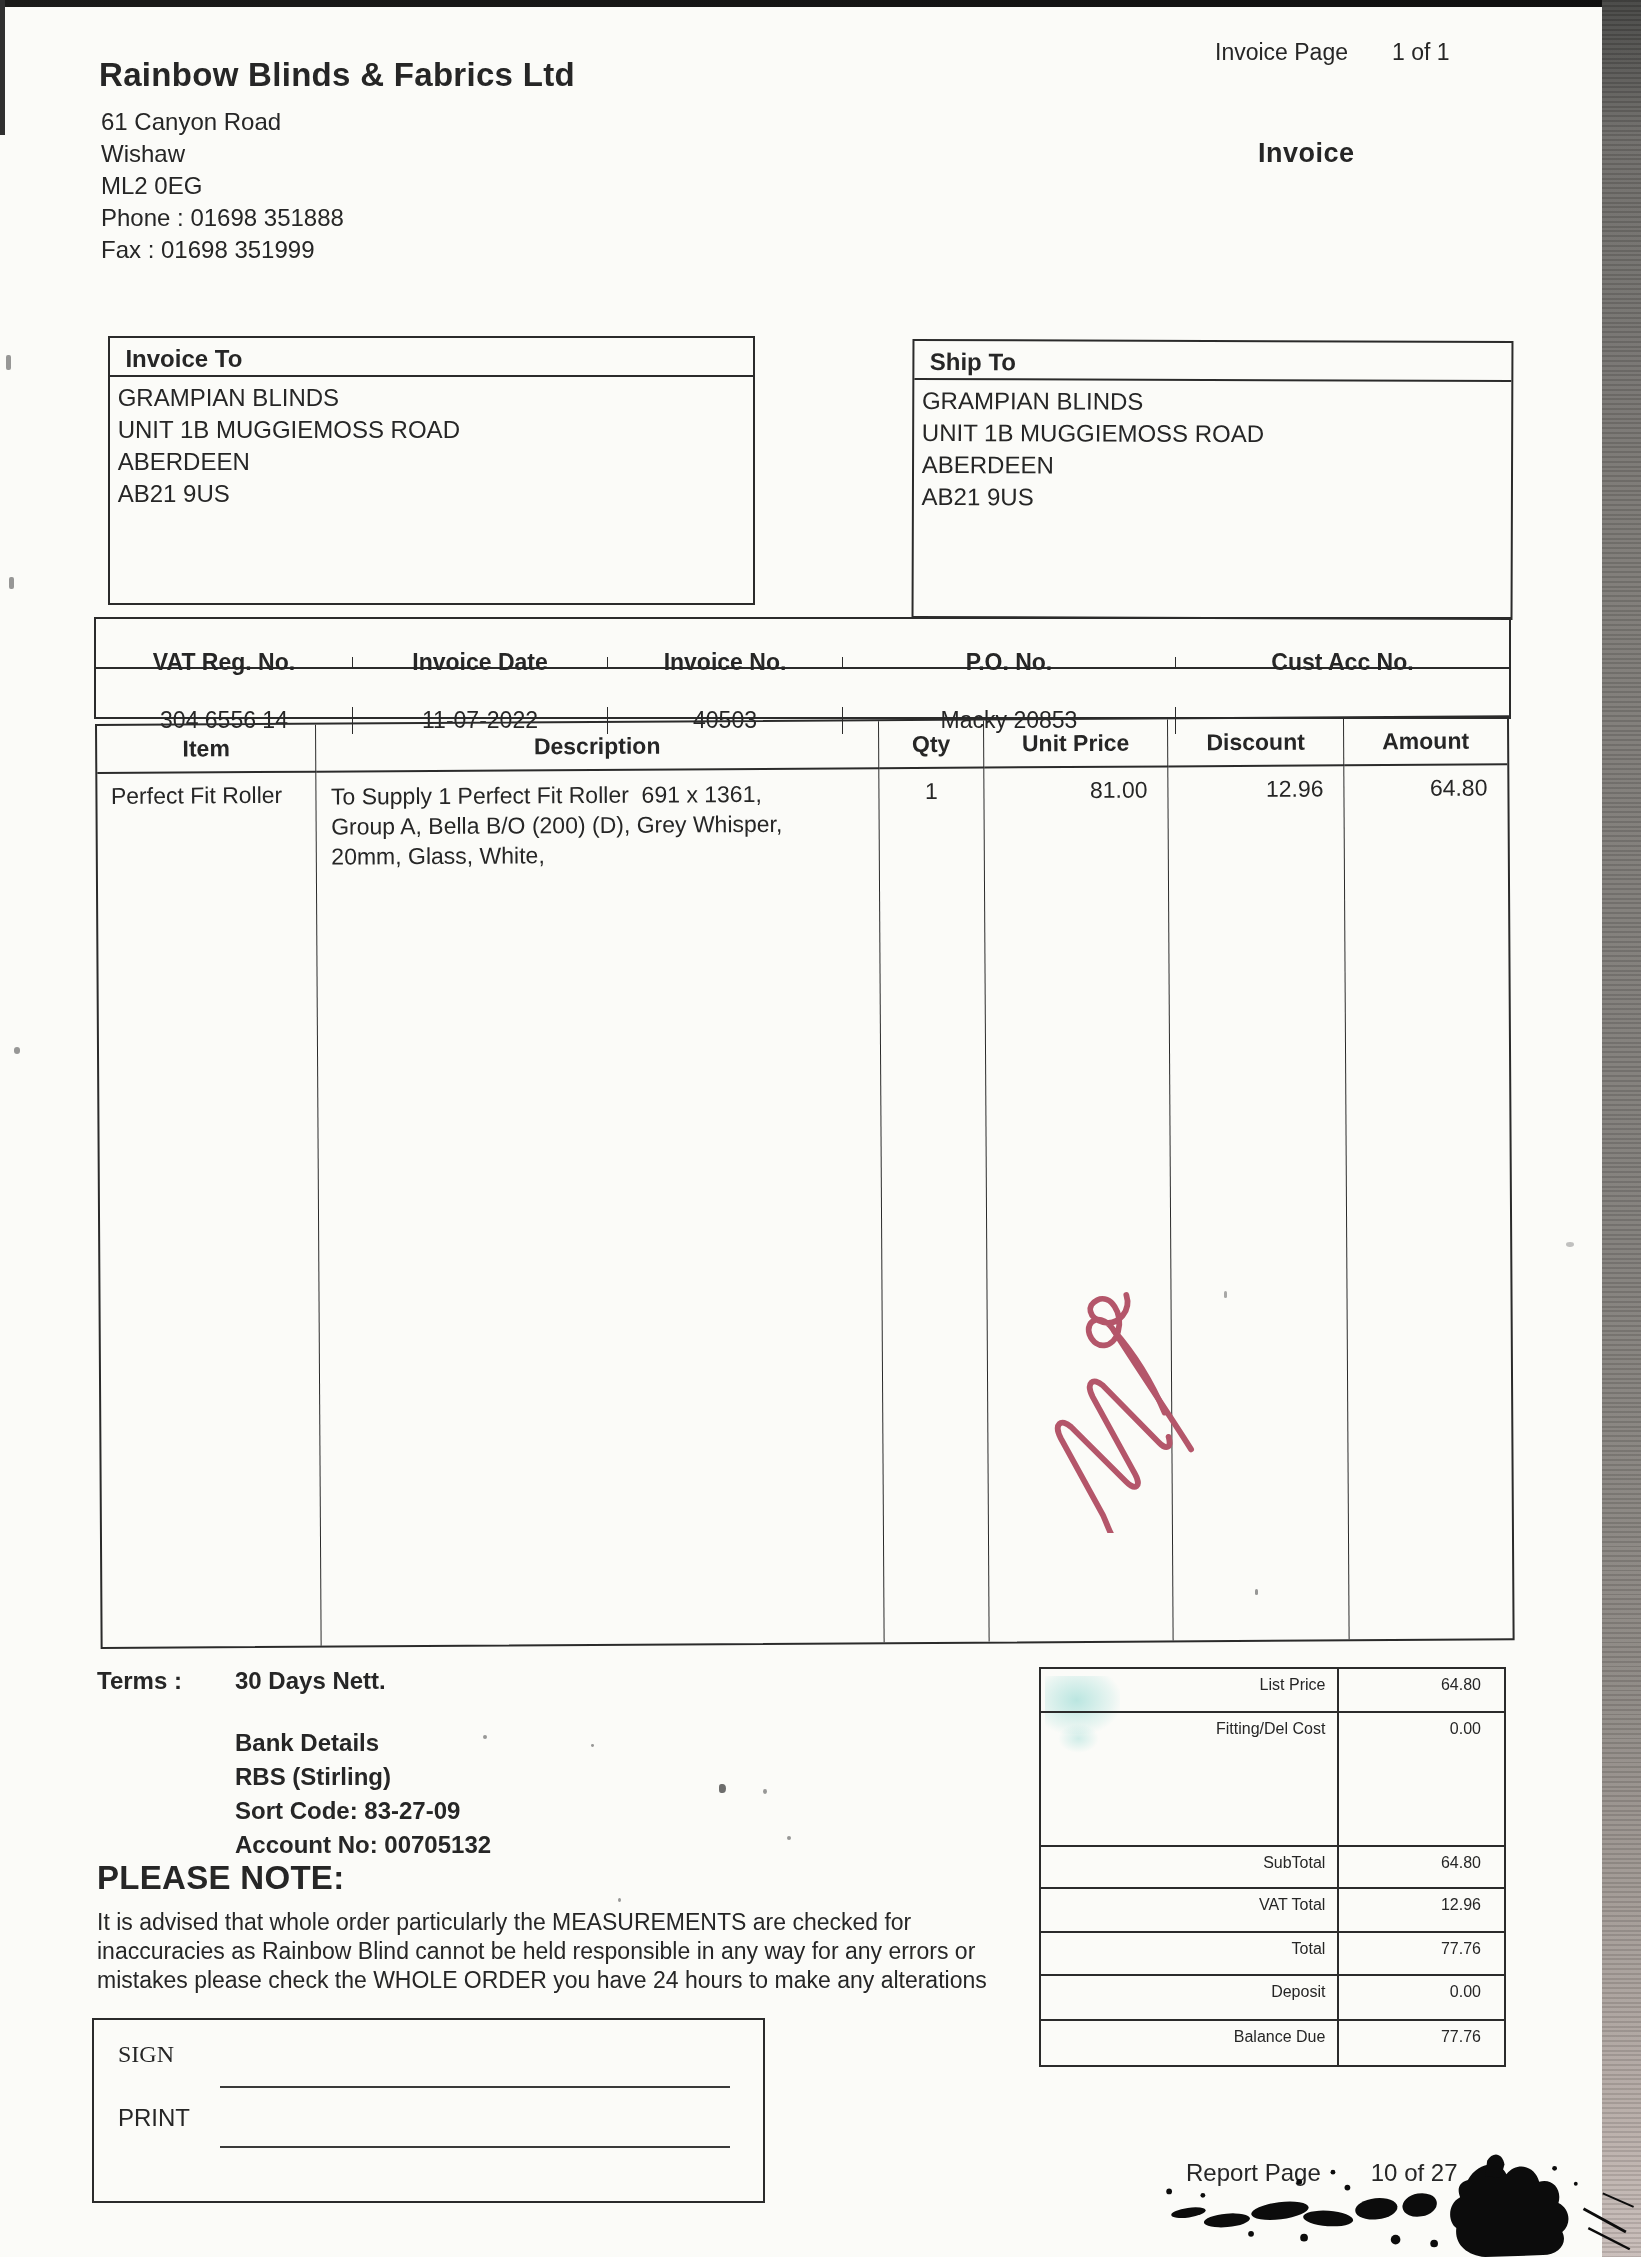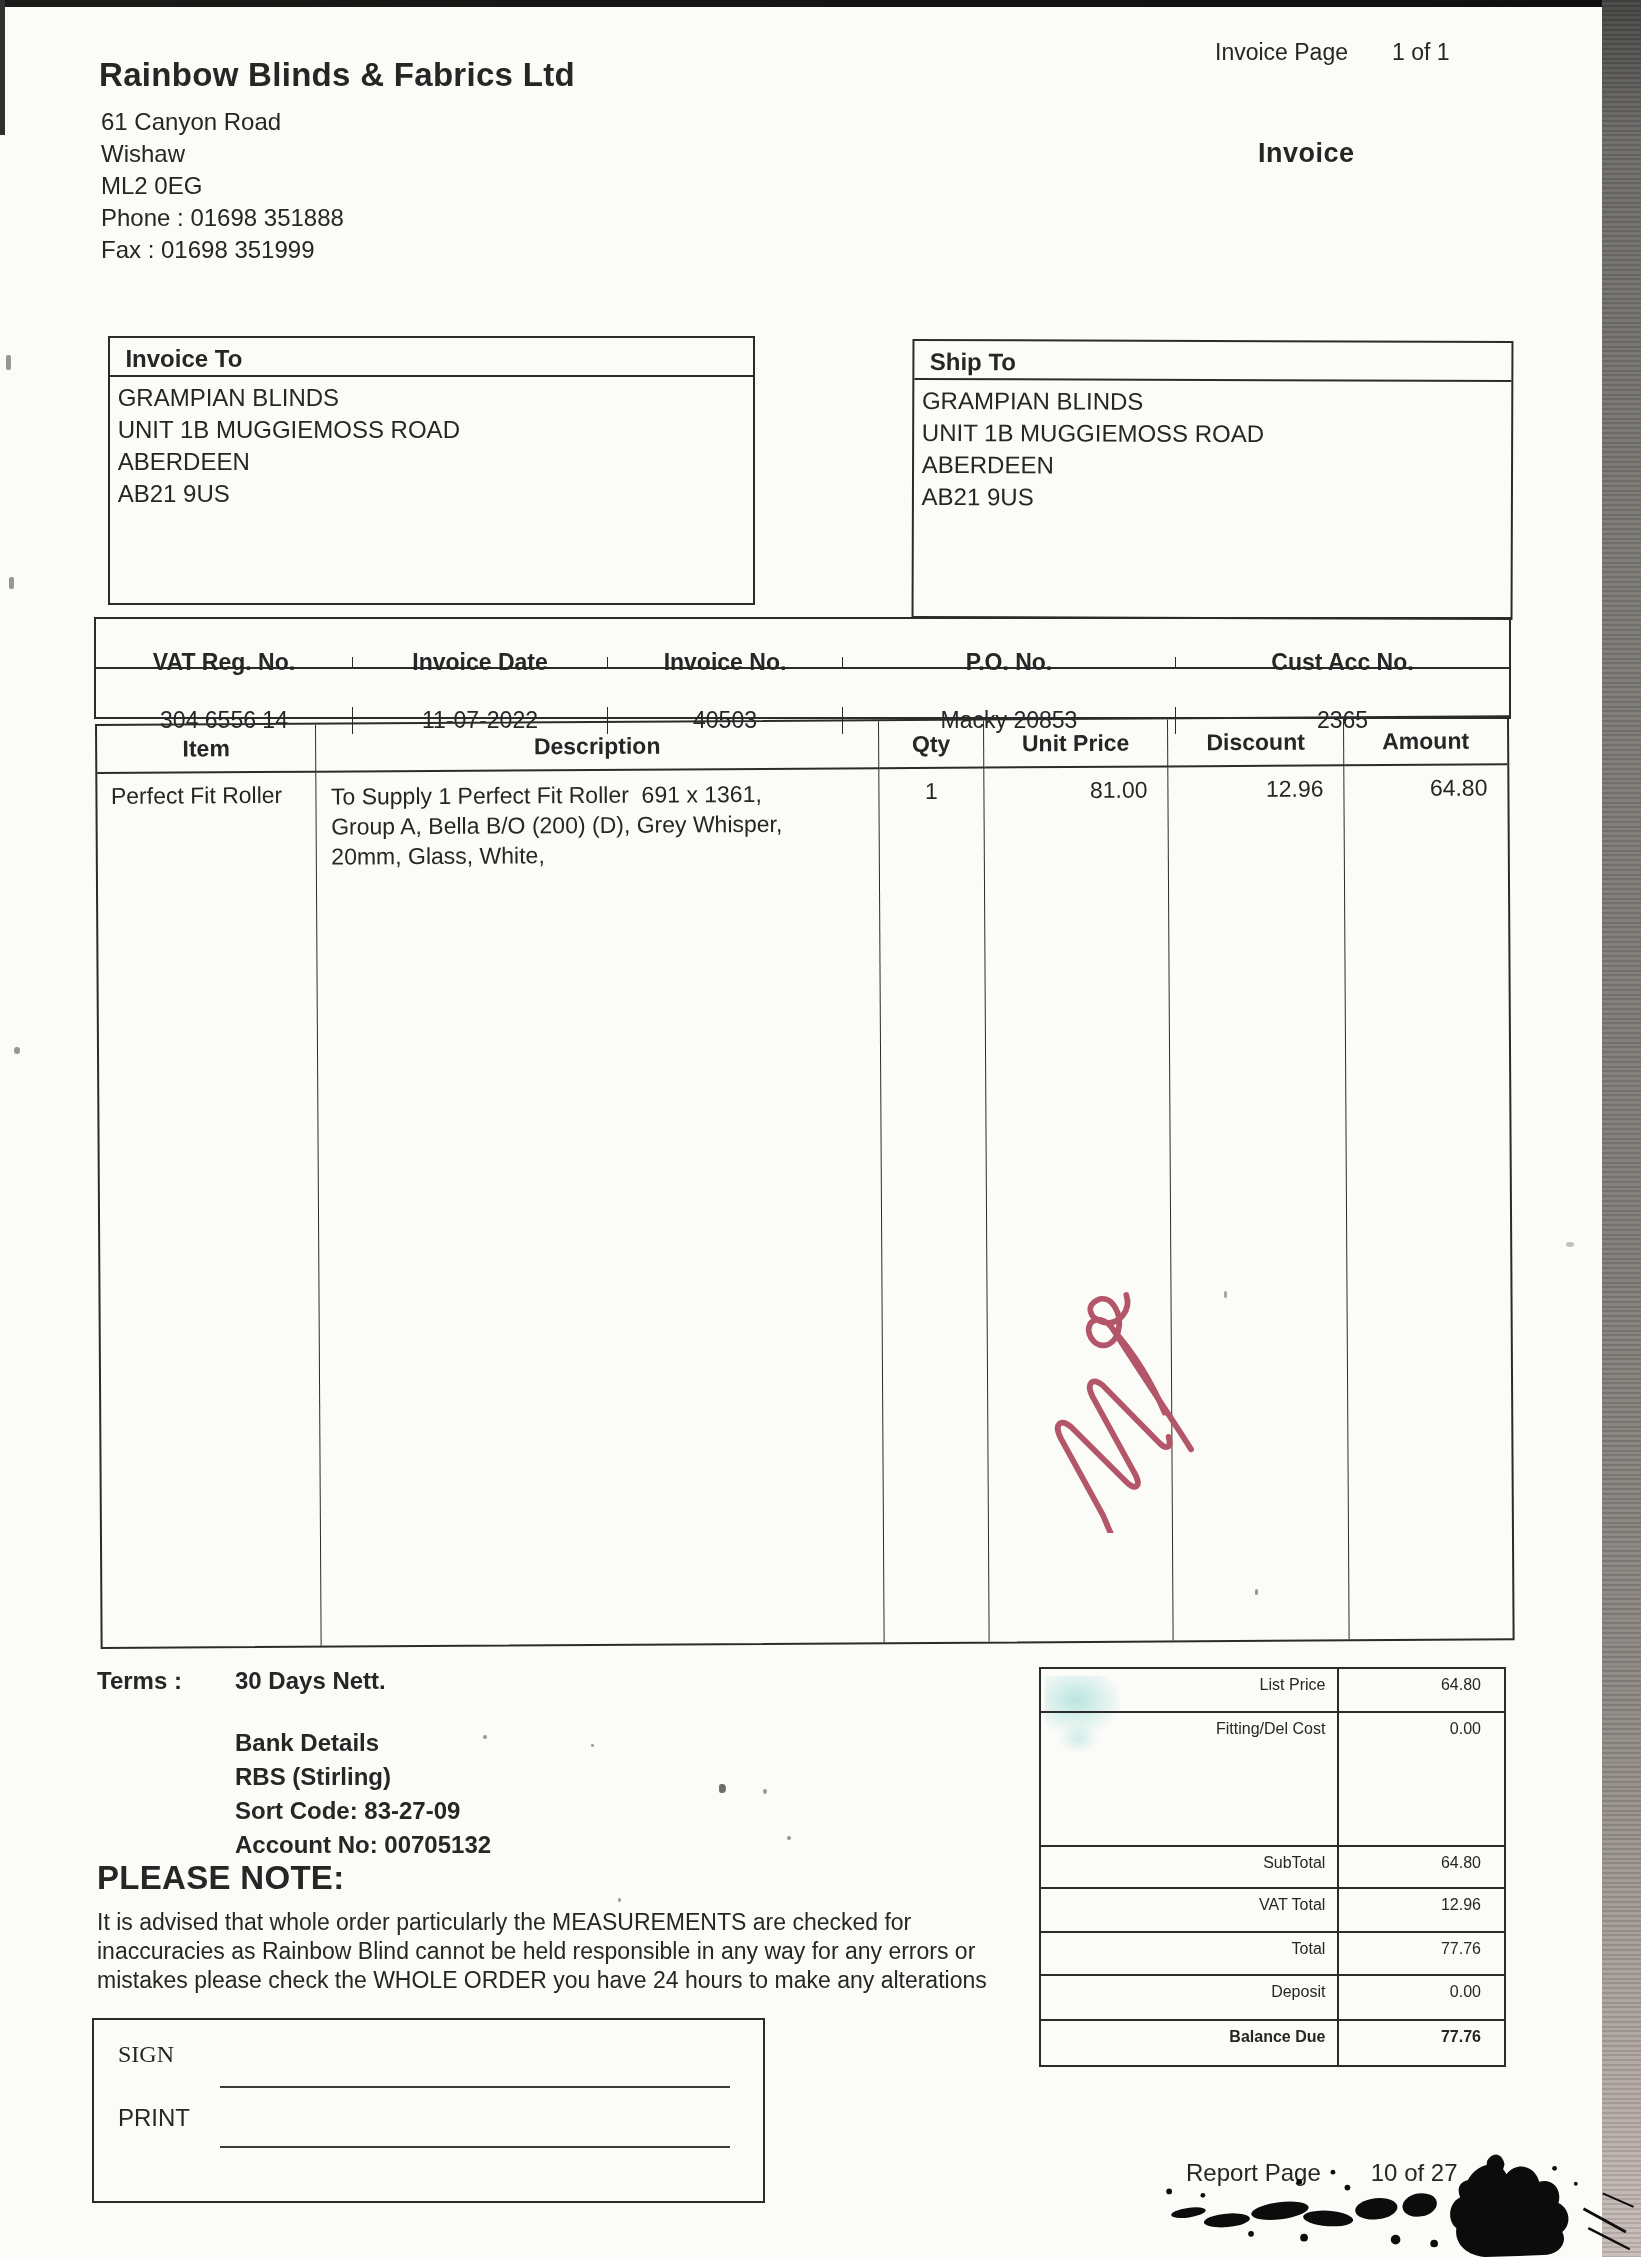--- a/index.html
+++ b/index.html
@@ -2,21 +2,21 @@
 <html><head>
 <meta charset="utf-8">
 <style>
   html,body { margin:0; padding:0; background:#e8e8e6; }
   .page {
     position:relative; width:1641px; height:2257px;
     background:#fbfbf8; overflow:hidden;
     font-family:"Liberation Sans", sans-serif; color:#262626;
   }
   .abs { position:absolute; }
-  .b { font-weight:bold;margin-left:20px; }
+  .b { font-weight:normal;margin-left:20px; }
   .nowrap { white-space:nowrap; }
   .pre { white-space:pre; }
 
   
   .scan-top { left:0; top:0; width:1641px; height:6.8px; background:linear-gradient(90deg,#1b1b1a,#101010); }
   .scan-left { left:0; top:0; width:4.8px; height:135px; background:#303030; }
   .scan-band {
     left:1602px; top:0; width:40px; height:2257px;
     background:
       repeating-linear-gradient(180deg, rgba(0,0,0,0.10) 0 1.9px, rgba(255,255,255,0.04) 1.9px 4.8px),
@@ -163,21 +163,20 @@
   <div class="abs meta-table">
     <div class="cell h">VAT Reg. No.</div>
     <div class="cell h">Invoice Date</div>
     <div class="cell h">Invoice No.</div>
     <div class="cell h">P.O. No.</div>
     <div class="cell h last">Cust Acc No.</div>
     <div class="cell">304 6556 14</div>
     <div class="cell">11-07-2022</div>
     <div class="cell">40503</div>
     <div class="cell">Macky 20853</div>
-    <div class="cell last">2365</div>
   </div>
 
   <div class="abs items-table">
     <div class="cell h">Item</div>
     <div class="cell h">Description</div>
     <div class="cell h">Qty</div>
     <div class="cell h">Unit Price</div>
     <div class="cell h">Discount</div>
     <div class="cell h last">Amount</div>
 

